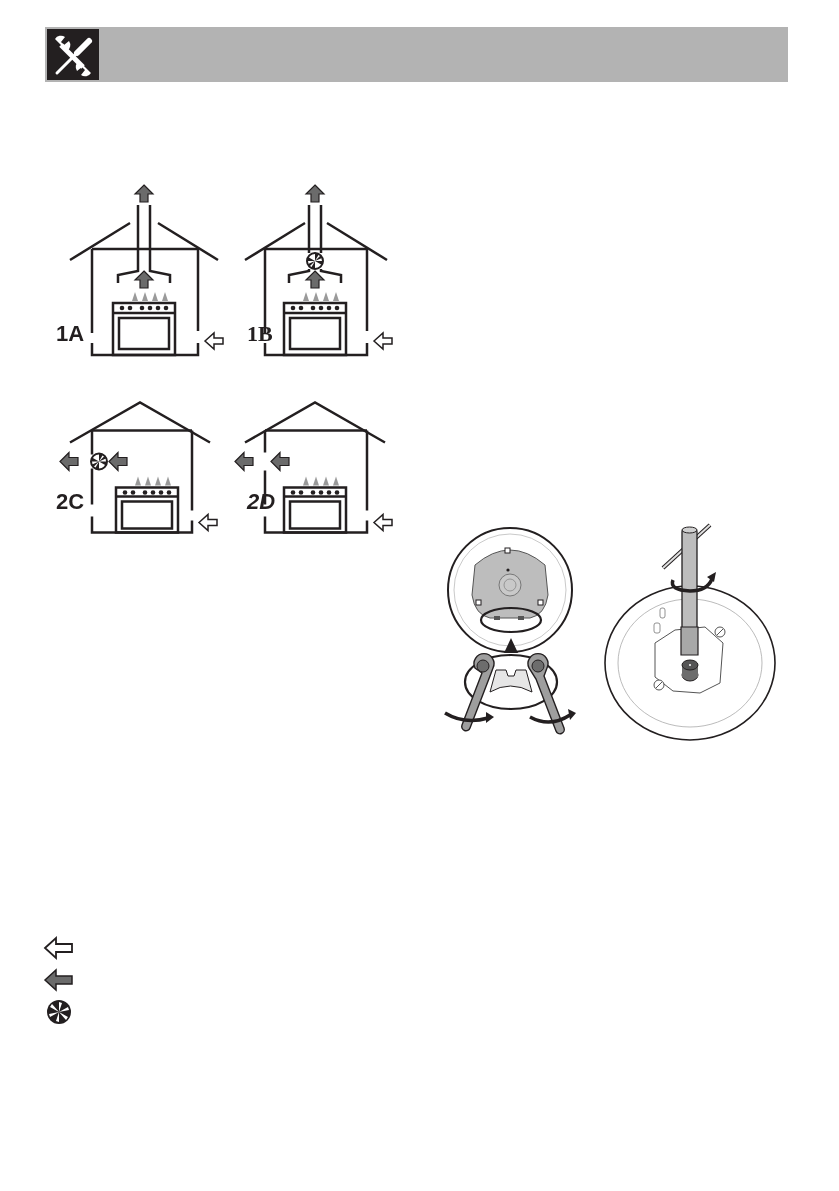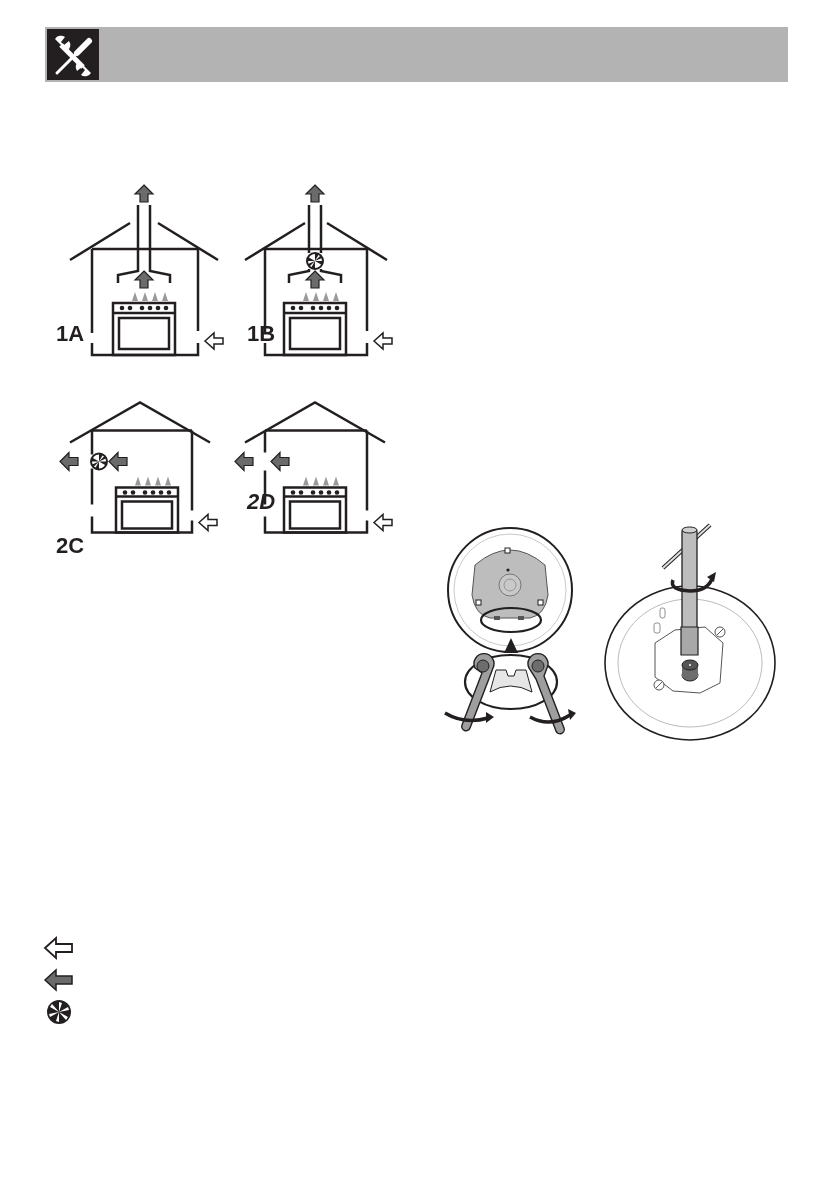--- a/index.html
+++ b/index.html
@@ -119,21 +119,21 @@
     <g fill="#9a9a9a">
         <path d="M68 118 l3 -9 3 9z"></path>
         <path d="M78 118 l3 -9 3 9z"></path>
         <path d="M88 118 l3 -9 3 9z"></path>
         <path d="M98 118 l3 -9 3 9z"></path>
       </g>
     <path d="M80 2 l9 9 h-5 v8 h-8 v-8 h-5z" fill="#6b6b6b" stroke="#231f20" stroke-width="1.2"></path>
     <path d="M80 88 l9 9 h-5 v8 h-8 v-8 h-5z" fill="#6b6b6b" stroke="#231f20" stroke-width="1.2"></path>
     <path d="M139 158 l9 -8 v5 h9 v6 h-9 v5z" fill="#fff" stroke="#231f20" stroke-width="1.5"></path>
   </svg>
-  <div class="diag-label" style="left:12px;top:138px;">1B</div>
+  <div class="diag-label" style="left:12px;top:138px;font-family:Liberation Serif, serif;">1B</div>
 </div>
 
 <div class="diagram" style="left:60px;top:382px;">
   <svg viewBox="0 0 170 150">
     <g stroke="#231f20" stroke-width="2.5" fill="none">
       <polyline points="10,48 80,8 150,48"></polyline>
       <line x1="32" y1="36" x2="132" y2="36"></line>
       <polyline points="32,36 32,60"></polyline>
         <polyline points="32,74 32,110"></polyline>
         <polyline points="32,122 32,138 132,138 132,126"></polyline>
@@ -163,21 +163,21 @@
         <path d="M39 67 L47 67 L46 71z"></path>
         <path d="M39 67 L39 75 L35 74z"></path>
         <path d="M39 67 L31 67 L32 63z"></path>
         <path d="M39 67 L45 61 L46 64z"></path>
         <path d="M39 67 L33 73 L32 70z"></path>
       </g>
     <path d="M0 67 l9 -9 v5 h9 v8 h-9 v5z" fill="#6b6b6b" stroke="#231f20" stroke-width="1.2"></path>
     <path d="M49 67 l9 -9 v5 h9 v8 h-9 v5z" fill="#6b6b6b" stroke="#231f20" stroke-width="1.2"></path>
     <path d="M139 128 l9 -8 v5 h9 v6 h-9 v5z" fill="#fff" stroke="#231f20" stroke-width="1.5"></path>
   </svg>
-  <div class="diag-label" style="left:-4px;top:107px;margin-top:44px;">2C</div>
+  <div class="diag-label" style="left:-4px;top:107px;">2C</div>
 </div>
 
 <div class="diagram" style="left:235px;top:382px;">
   <svg viewBox="0 0 170 150">
     <g stroke="#231f20" stroke-width="2.5" fill="none">
       <polyline points="10,48 80,8 150,48"></polyline>
       <line x1="30" y1="36" x2="132" y2="36"></line>
       <polyline points="30,36 30,58"></polyline>
         <polyline points="30,76 30,110"></polyline>
         <polyline points="30,122 30,138 132,138 132,126"></polyline>

